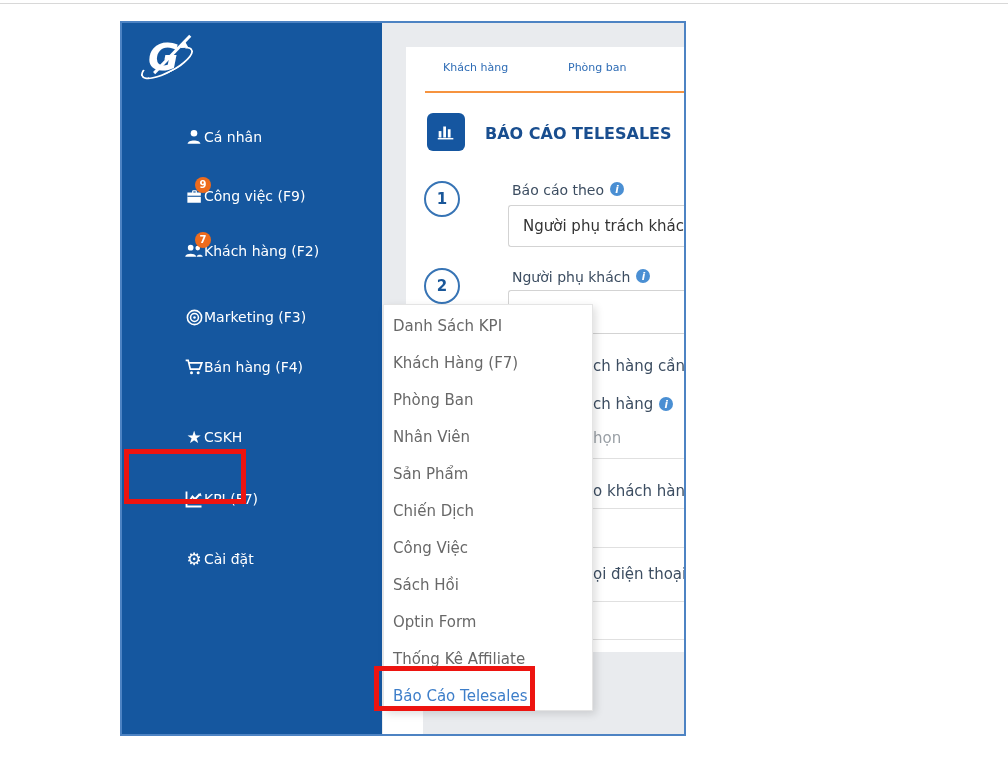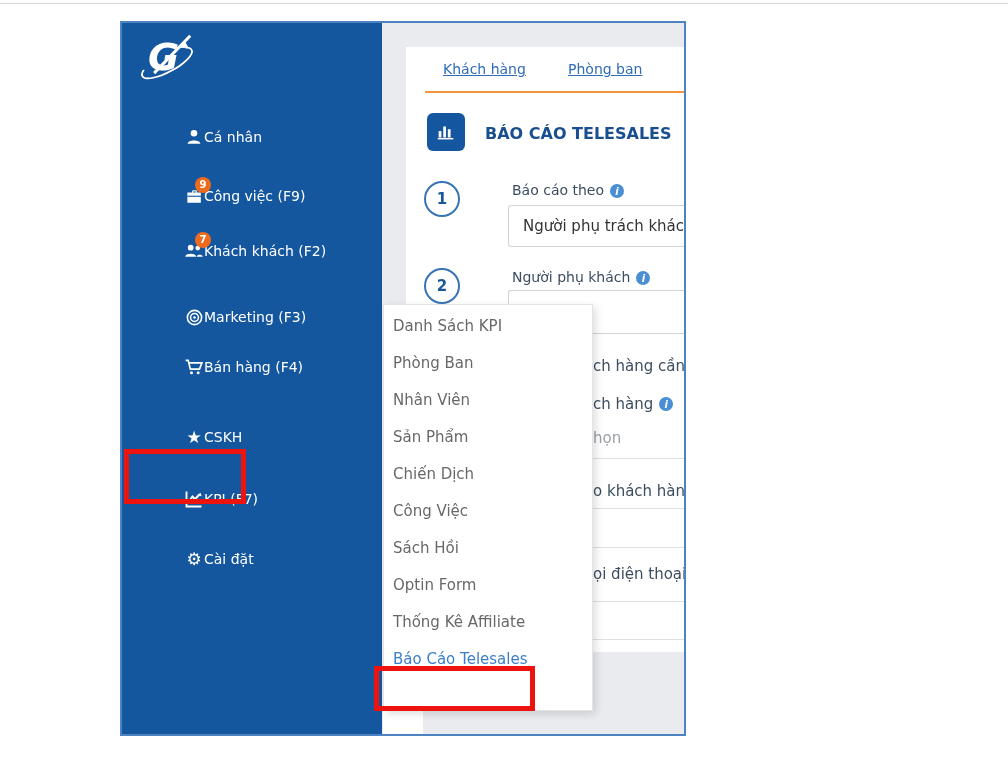--- a/index.html
+++ b/index.html
@@ -26,34 +26,34 @@
   .nav-item { position:absolute; left:62px; height:24px; display:flex; align-items:center; 
               font-size:14px; color:#fff; white-space:nowrap; cursor:pointer; }
   .nav-icon { position:relative; width:20px; height:20px; flex:0 0 20px; display:flex; align-items:center; justify-content:center; }
   .nav-icon svg { display:block; }
   .glyph-icon { font-size:17px; line-height:20px; color:#fff; font-style:normal; }
   .badge { position:absolute; left:11px; top:-9px; min-width:16px; height:16px; border-radius:50%;
            background:#ed6b1d; color:#fff; font-size:10px; line-height:16px; text-align:center; font-weight:bold; }
 
   
   .card { position:absolute; left:284px; top:24px; width:278px; height:605px; background:#ffffff; }
-  .tab { position:absolute; top:14px; font-size:14px; color:#2e6cb5; cursor:pointer; white-space:nowrap;text-decoration:underline; }
+  .tab { position:absolute; top:14px; font-size:11px; color:#2e6cb5; cursor:pointer; white-space:nowrap; }
   .tab-khach { left:37px; }
   .tab-phong { left:162px; }
   .tab-underline { position:absolute; left:19px; right:0; top:44px; height:2px; background:#f6933f; }
 
   .report-icon { position:absolute; left:21px; top:66px; width:38px; height:38px; background:#1556a0; border-radius:6px;
                  display:flex; align-items:center; justify-content:center; }
   .report-title { position:absolute; left:79px; top:77px; font-size:16px; font-weight:bold; color:#194e8f; white-space:nowrap; }
 
   .step-circle { position:absolute; left:18px; width:36px; height:36px; border:2px solid #3774b5; border-radius:50%;
                  background:#fff; color:#1a5799; font-size:15px; font-weight:bold; display:flex; align-items:center; justify-content:center; }
   .step1 { top:134px; } .step2 { top:221px; }
 
-  .field-label { position:absolute; left:106px; display:flex; align-items:flex-end; gap:6px;
+  .field-label { position:absolute; left:106px; display:flex; align-items:flex-start; gap:6px;
                  font-size:14px; color:#3c4d61; white-space:nowrap; }
   .label1 { top:135px; } .label2 { top:222px; }
   .info-icon { width:14px; height:14px; border-radius:50%; background:#4a8fd3; color:#fff; font-size:10px; font-style:italic;
                font-weight:bold; display:inline-flex; align-items:center; justify-content:center; cursor:pointer; flex:0 0 14px; }
 
   .input { position:absolute; left:102px; right:-2px; background:#fff; border:1px solid #d3d3d3; border-right:none;
            border-radius:3px 0 0 3px; font-size:15px; color:#333; padding-left:14px; white-space:nowrap; overflow:hidden; cursor:text; }
   .input1 { top:158px; height:42px; line-height:40px; }
   .input2 { top:243px; height:44px; line-height:42px; }
 
@@ -119,21 +119,21 @@
       <div class="nav-item" style="top:216px">
         <span class="nav-icon">
           <svg width="20" height="20" viewBox="0 0 24 24">
               <circle cx="8" cy="8" r="3.4" fill="#fff"></circle>
               <circle cx="16.5" cy="8.5" r="2.8" fill="#fff"></circle>
               <path d="M1.5 19c0-5 13-5 13 0z" fill="#fff"></path>
               <path d="M15 19c.3-3.4 7.5-3.6 7.5 0z" fill="#fff"></path>
             </svg>
           <span class="badge">7</span>
         </span>
-        <span>Khách khách (F2)</span>
+        <span>Khách hàng (F2)</span>
       </div>
 
       <div class="nav-item" style="top:282px">
         <span class="nav-icon">
           <svg width="19" height="19" viewBox="0 0 24 24">
               <circle cx="12" cy="12" r="9" fill="none" stroke="#fff" stroke-width="2"></circle>
               <circle cx="12" cy="12" r="5" fill="none" stroke="#fff" stroke-width="2"></circle>
               <circle cx="12" cy="12" r="1.6" fill="#fff"></circle>
             </svg>
         </span>
@@ -221,20 +221,21 @@
       <div class="hbox" style="top:461px; height:40px"></div>
       <div class="frag" style="top:518px">ọi điện thoại</div>
       <div class="hbox" style="top:554px; height:39px"></div>
     </div>
 
     <div class="below-strip"></div>
   </div>
 
   <div class="menu">
     <div class="menu-item">Danh Sách KPI</div>
+    <div class="menu-item">Khách Hàng (F7)</div>
     <div class="menu-item">Phòng Ban</div>
     <div class="menu-item">Nhân Viên</div>
     <div class="menu-item">Sản Phẩm</div>
     <div class="menu-item">Chiến Dịch</div>
     <div class="menu-item">Công Việc</div>
     <div class="menu-item">Sách Hồi</div>
     <div class="menu-item">Optin Form</div>
     <div class="menu-item">Thống Kê Affiliate</div>
     <div class="menu-item active">Báo Cáo Telesales</div>
   </div>

